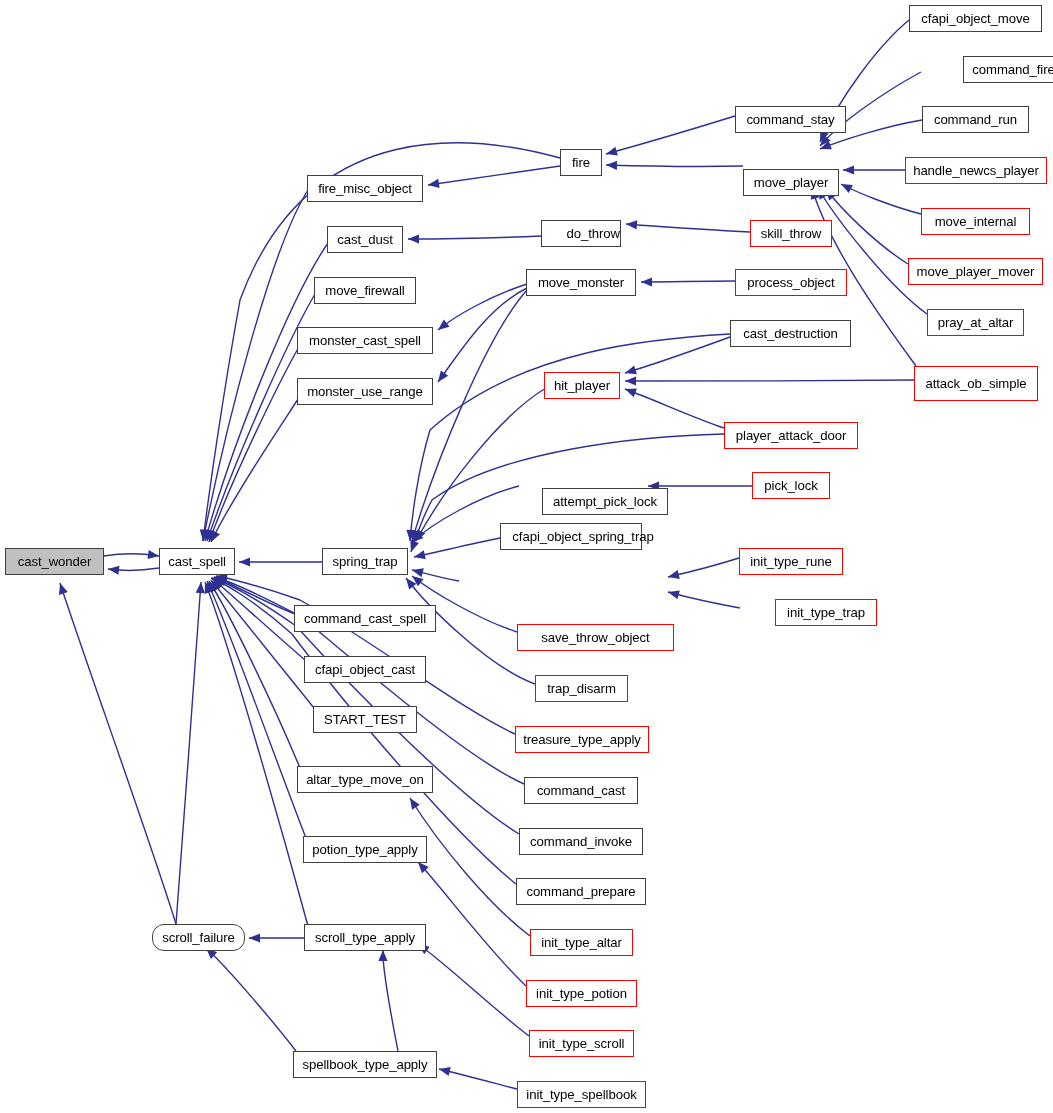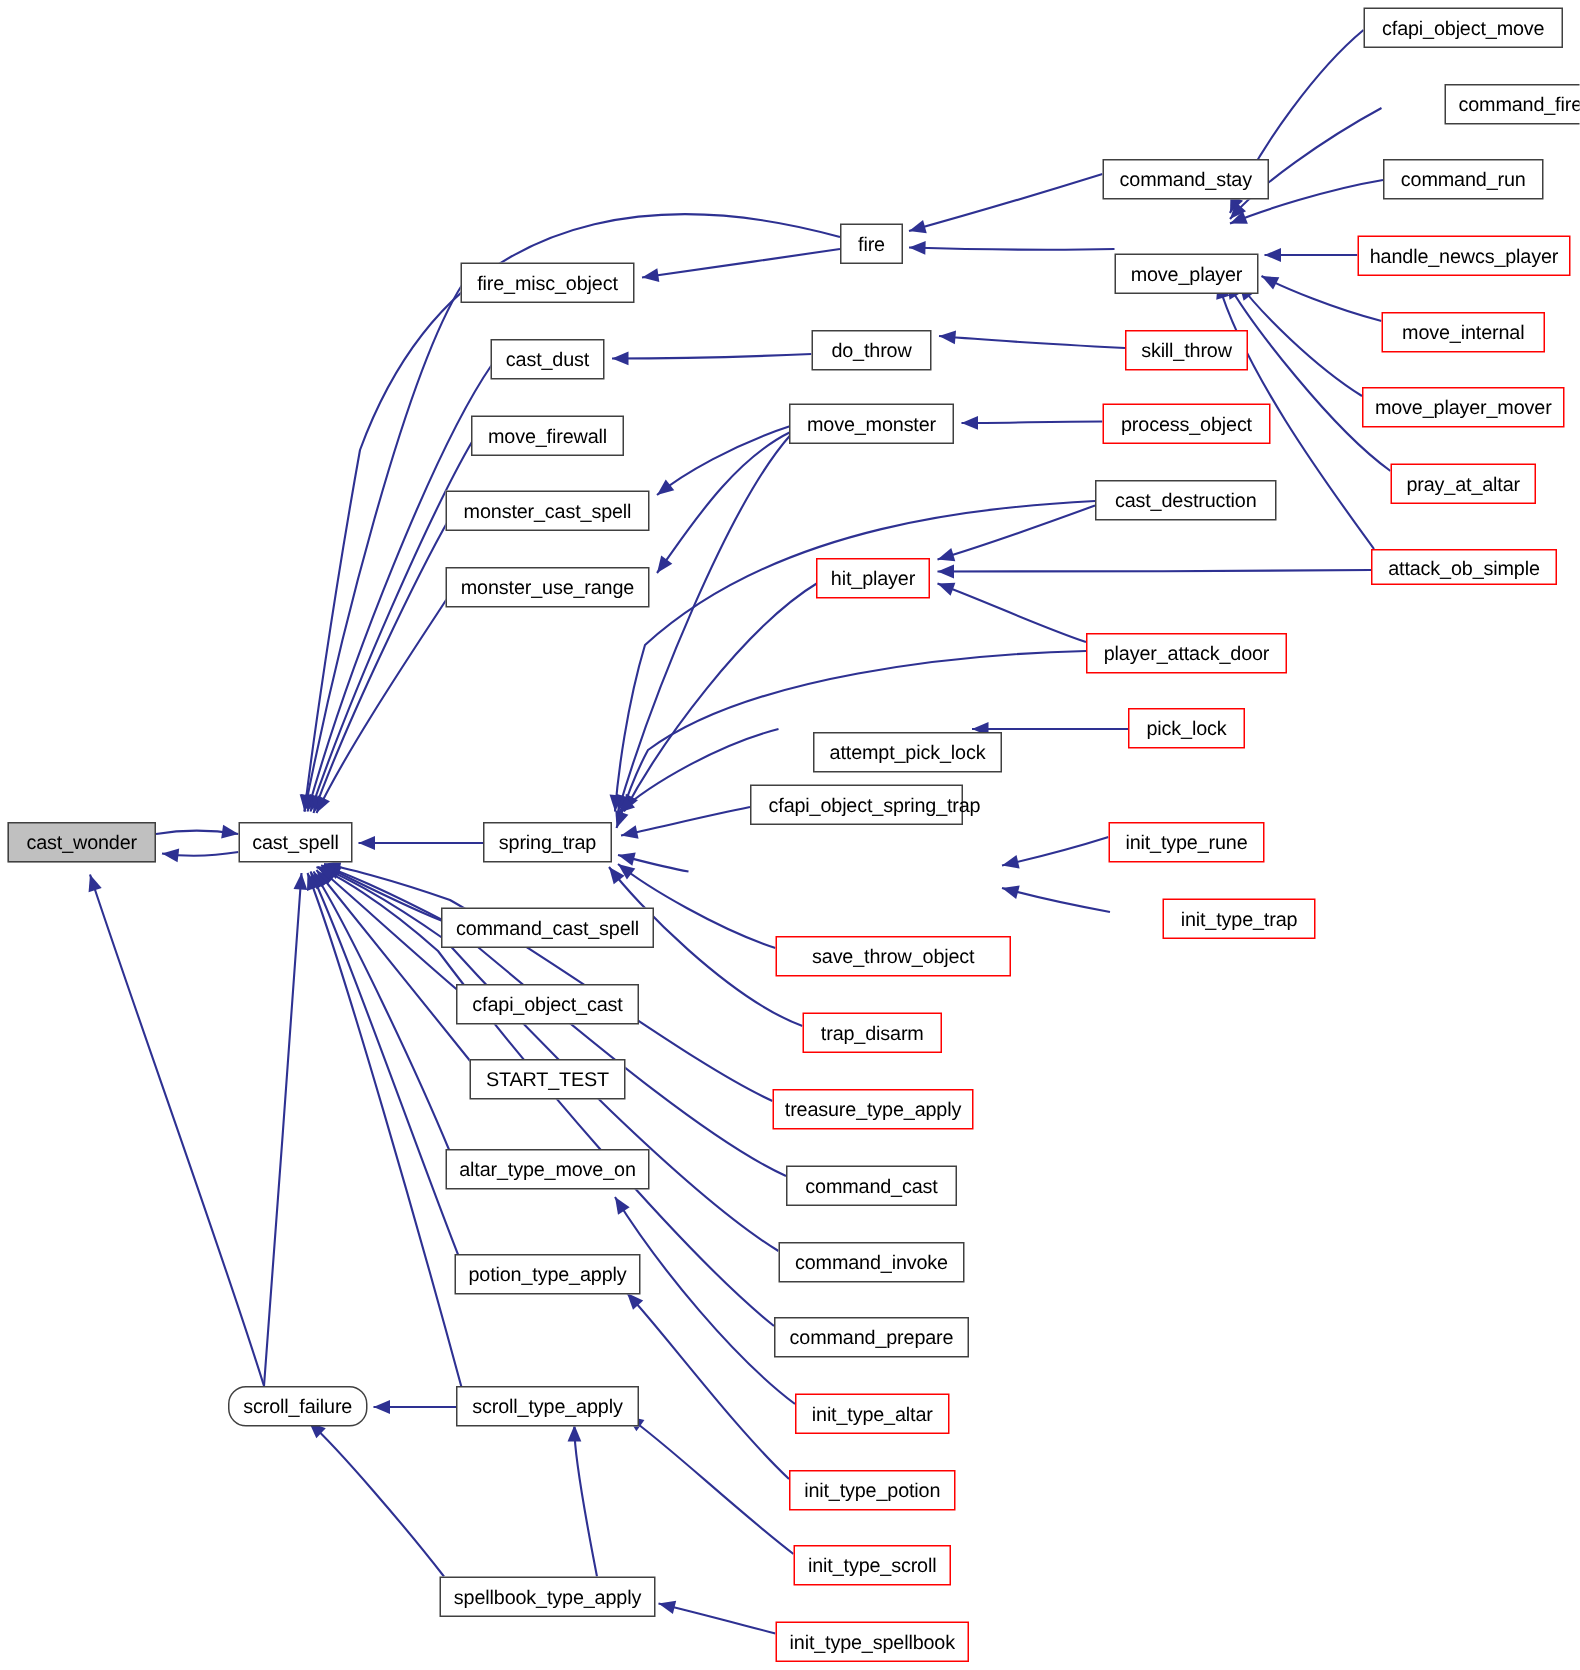--- a/index.html
+++ b/index.html
@@ -222,21 +222,21 @@
     </div>
     <div class="node" style="left: 304px; top: 924px; width: 122px; height: 27px;">
       <span class="node-label">scroll_type_apply</span>
     </div>
     <div class="node" style="left: 293px; top: 1051px; width: 144px; height: 27px;">
       <span class="node-label">spellbook_type_apply</span>
     </div>
     <div class="node" style="left: 560px; top: 149px; width: 42px; height: 27px;">
       <span class="node-label">fire</span>
     </div>
-    <div class="node" style="left: 541px; top: 220px; width: 80px; height: 27px;">
+    <div class="node" style="left: 541px; top: 220px; width: 80px; height: 27px; justify-content: flex-end;">
       <span class="node-label">do_throw</span>
     </div>
     <div class="node" style="left: 526px; top: 269px; width: 110px; height: 27px;">
       <span class="node-label">move_monster</span>
     </div>
     <div class="node red" style="left: 544px; top: 372px; width: 76px; height: 27px;">
       <span class="node-label">hit_player</span>
     </div>
     <div class="node" style="left: 518px; top: 488px; width: 126px; height: 27px; margin-left: 24px;">
       <span class="node-label">attempt_pick_lock</span>
@@ -315,16 +315,16 @@
     </div>
     <div class="node red" style="left: 921px; top: 208px; width: 109px; height: 27px;">
       <span class="node-label">move_internal</span>
     </div>
     <div class="node red" style="left: 908px; top: 258px; width: 135px; height: 27px;">
       <span class="node-label">move_player_mover</span>
     </div>
     <div class="node red" style="left: 927px; top: 309px; width: 97px; height: 27px;">
       <span class="node-label">pray_at_altar</span>
     </div>
-    <div class="node red" style="left: 914px; top: 366px; width: 124px; height: 24px;">
+    <div class="node red" style="left: 914px; top: 366px; width: 124px; height: 35px;">
       <span class="node-label">attack_ob_simple</span>
     </div>
   </div>
 
 </body></html>

